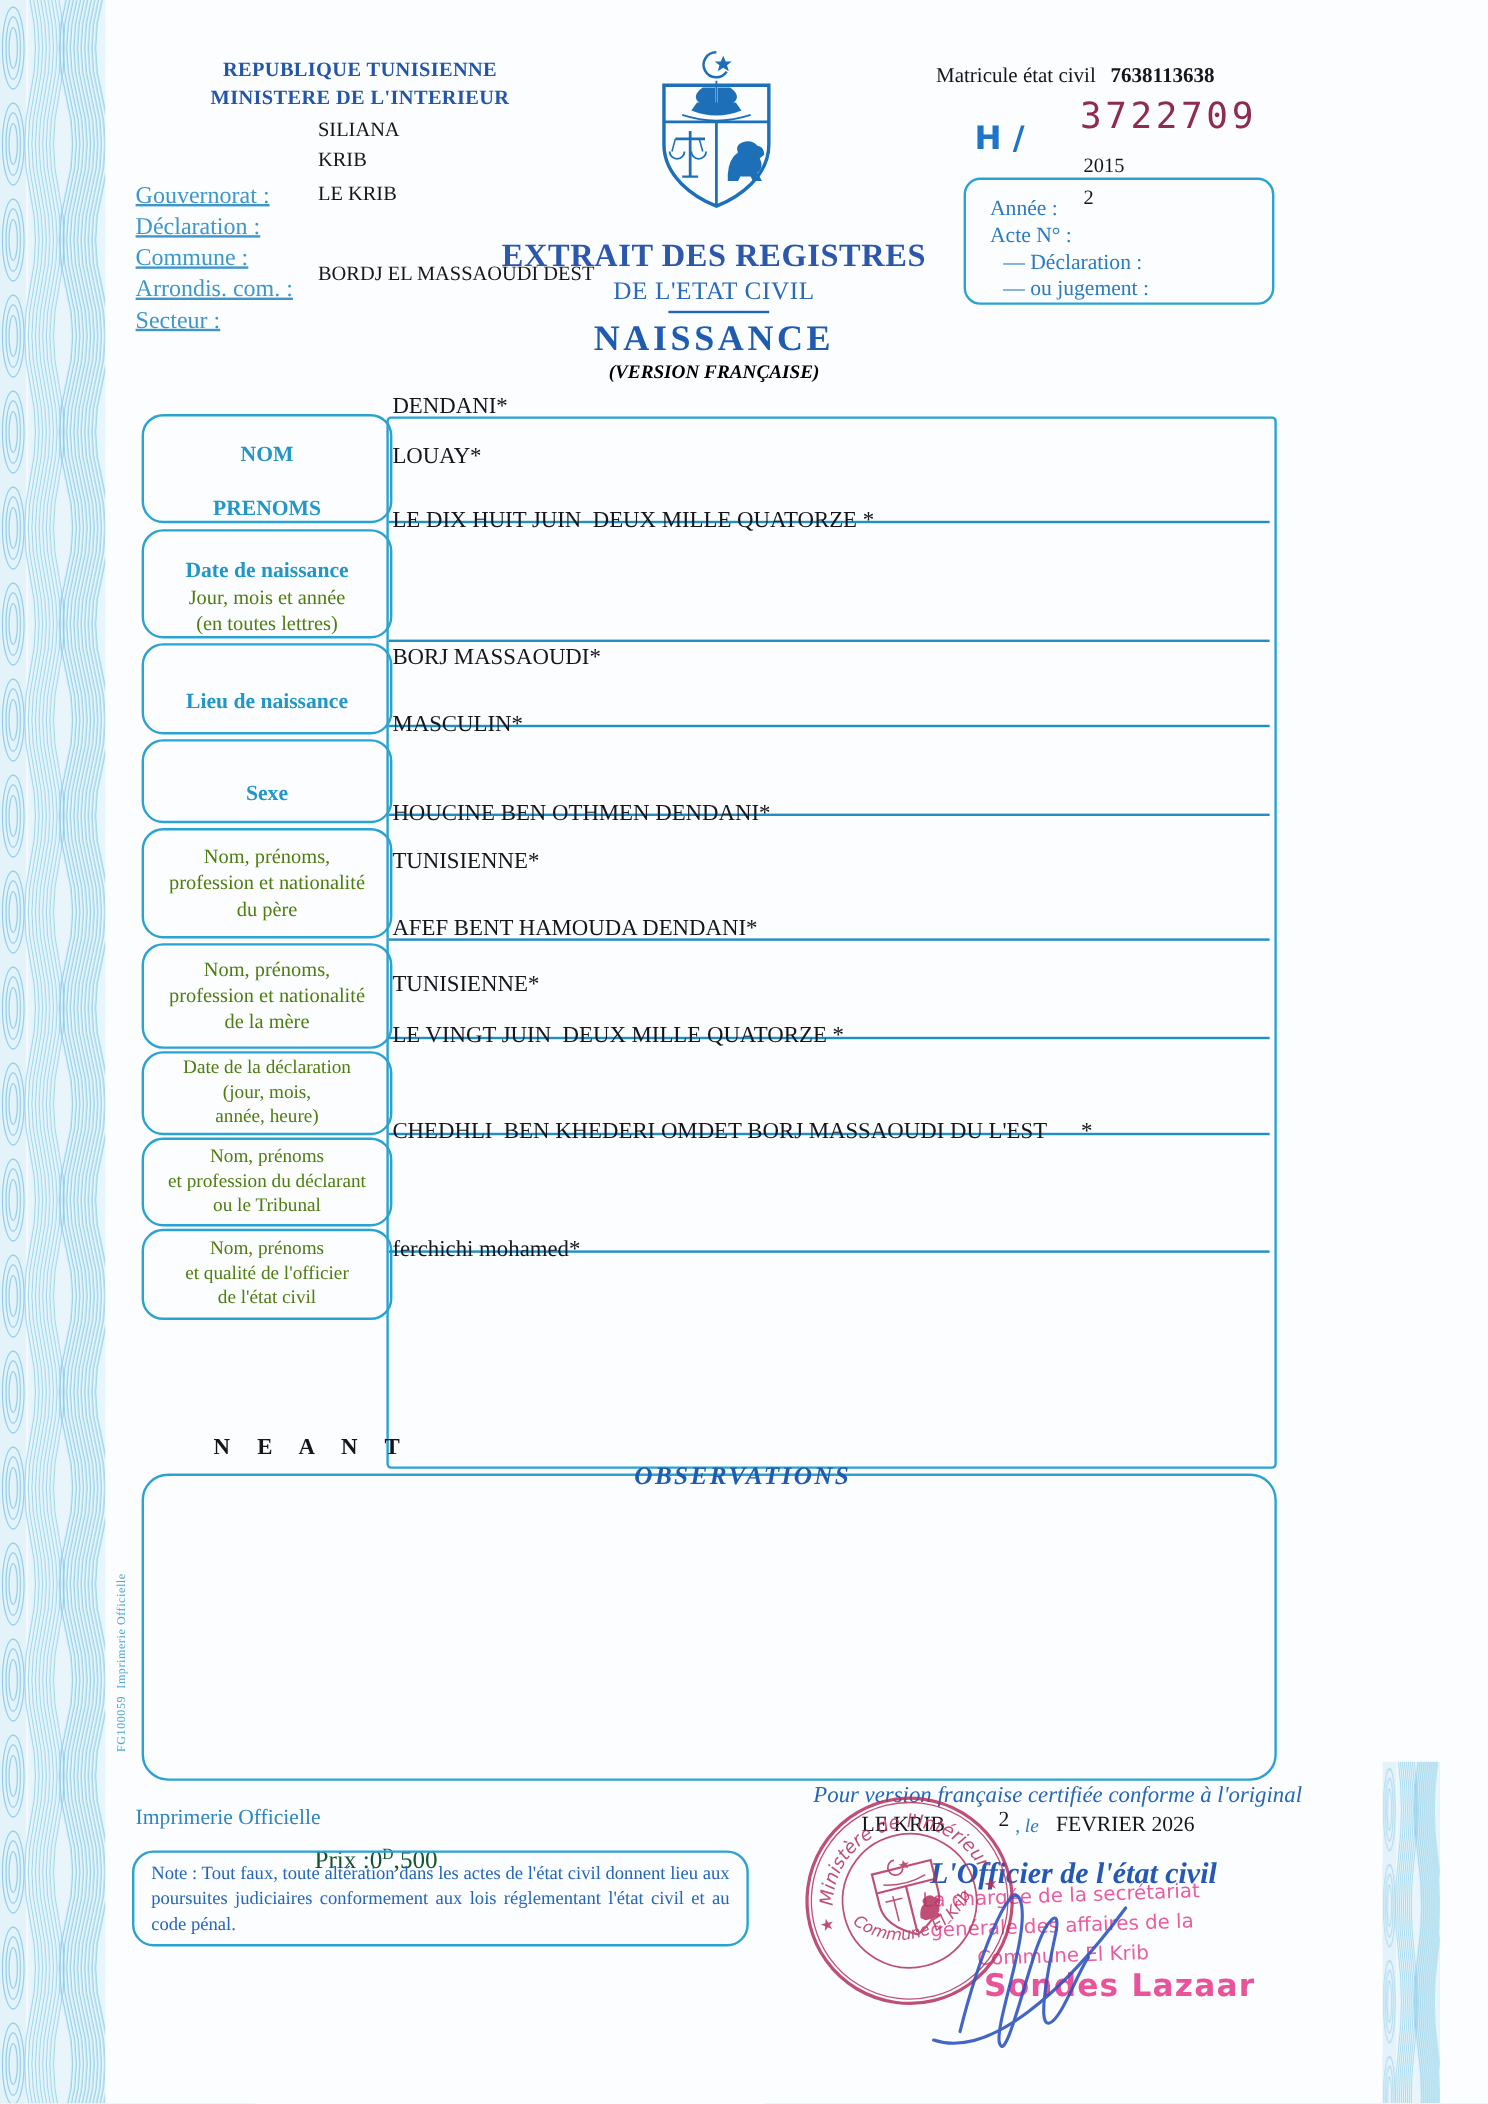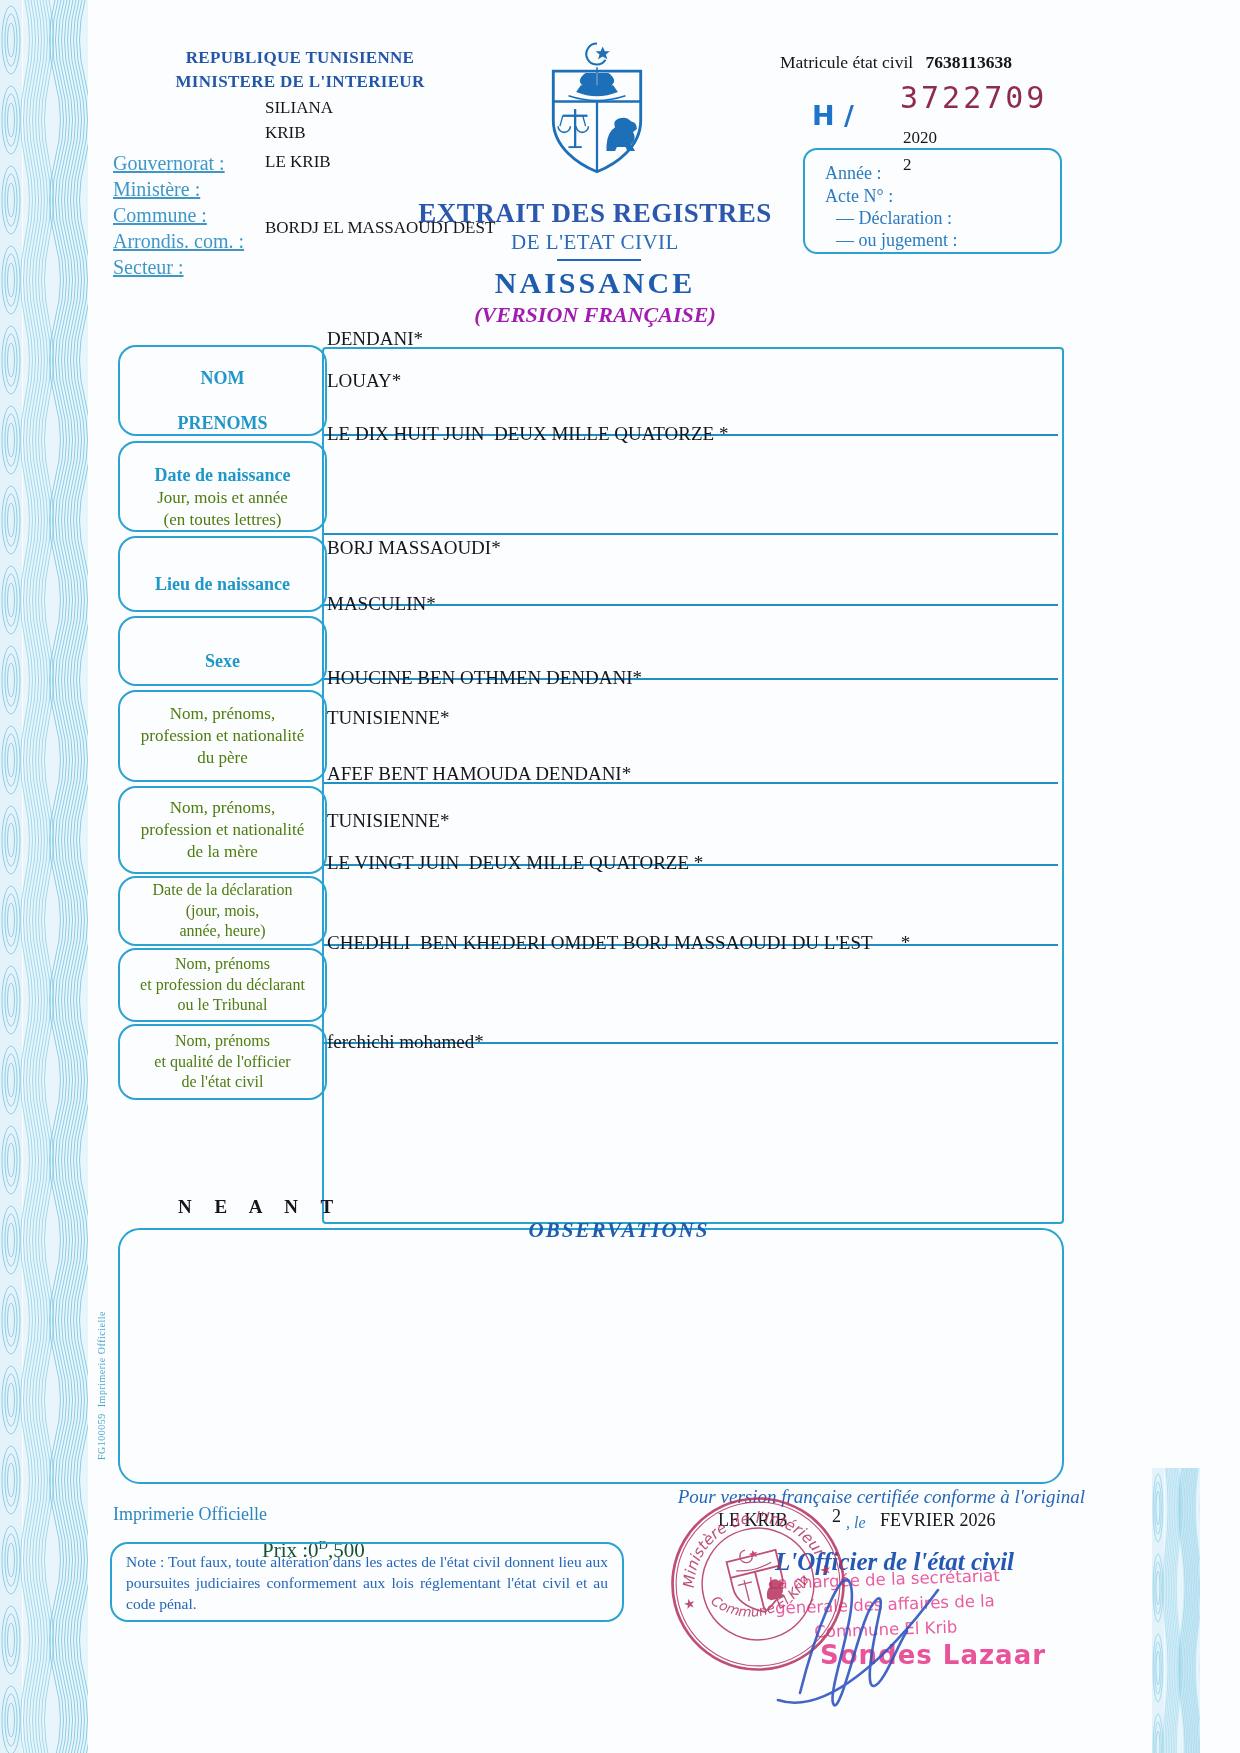--- a/index.html
+++ b/index.html
@@ -6,21 +6,21 @@
   .page{position:relative;width:1240px;height:1753px;background:#fbfdfe;overflow:hidden;
         font-family:"Liberation Serif",serif;}
   .ab{position:absolute;}
   .typed{font-family:"Liberation Serif",serif;color:#15151d;font-size:19px;white-space:pre;}
   .typed-sm{font-family:"Liberation Serif",serif;color:#15151d;font-size:17px;white-space:pre;}
   .hdr-blue{color:#2456a8;font-weight:bold;font-size:17px;letter-spacing:.3px;}
   .admin-lbl{color:#3f97c8;font-size:20px;text-decoration:underline;}
   .title1{color:#2b58ac;font-weight:bold;font-size:27px;letter-spacing:.5px;}
   .title2{color:#2a6ab8;font-size:21px;letter-spacing:.5px;}
   .title3{color:#1f5cb0;font-weight:bold;font-size:30px;letter-spacing:3px;}
-  .title4{color:#a21caf;font-style:italic;font-size:22px;font-weight:bold;}
+  .title4{color:#000000;font-style:italic;font-size:16px;font-weight:bold;}
   .lblbox{border:2.5px solid #2aa3d1;border-radius:18px;display:flex;flex-direction:column;
           align-items:center;justify-content:center;text-align:center;background:rgba(255,255,255,.25);}
   .lb-strong{color:#2196c8;font-weight:bold;font-size:18px;line-height:1.35;margin-top:20px;}
   .lb-sub{color:#4d7c0f;font-size:17px;line-height:1.28;}
   .vbox{border:2.5px solid #2aa3d1;border-radius:4px;}
   .hline{height:2px;background:#1f8fc4;}
   .obsbox{border:2.5px solid #2aa3d1;border-radius:22px;}
   .neant{color:#15151d;font-weight:bold;font-size:19px;letter-spacing:9px;white-space:pre;}
   .obstitle{color:#1f5cb0;font-weight:bold;font-style:italic;font-size:21px;letter-spacing:2px;text-align:center;}
   .acte-lbl{color:#2c7bbf;font-size:18px;}
@@ -95,21 +95,21 @@
 
   <div class="ab hdr-blue" style="left:140px;top:48px;width:320px;text-align:center">REPUBLIQUE TUNISIENNE</div>
   <div class="ab hdr-blue" style="left:140px;top:72px;width:320px;text-align:center">MINISTERE DE L'INTERIEUR</div>
 
   <div class="ab typed-sm" style="left:265px;top:98px">SILIANA</div>
   <div class="ab typed-sm" style="left:265px;top:123px">KRIB</div>
   <div class="ab typed-sm" style="left:265px;top:152px">LE KRIB</div>
   <div class="ab typed-sm" style="left:265px;top:218px">BORDJ EL MASSAOUDI DEST</div>
 
   <div class="ab admin-lbl" style="left:113px;top:152px">Gouvernorat :</div>
-  <div class="ab admin-lbl" style="left:113px;top:178px">Ministère :</div>
+  <div class="ab admin-lbl" style="left:113px;top:178px">Déclaration :</div>
   <div class="ab admin-lbl" style="left:113px;top:204px">Commune :</div>
   <div class="ab admin-lbl" style="left:113px;top:230px">Arrondis. com. :</div>
   <div class="ab admin-lbl" style="left:113px;top:256px">Secteur :</div>
 
   <svg class="ab" style="left:540px;top:38px" width="114" height="146" viewBox="0 0 120 152">
     <g stroke="#1d6fb8" fill="none" stroke-width="2.4">
       <path d="M60,5 a11,11 0 1,0 9,17" stroke-width="2.2"></path>
       <path d="M14,34 h92 v52 c0,28 -26,46 -46,54 c-20,-8 -46,-26 -46,-54 z" stroke-width="3"></path>
       <line x1="14" y1="66" x2="106" y2="66"></line>
       <line x1="60" y1="66" x2="60" y2="139"></line>
@@ -134,21 +134,21 @@
   <div class="ab" style="left:557px;top:259px;width:84px;height:2px;background:#2566b8"></div>
   <div class="ab title3" style="left:345px;top:266px;width:500px;text-align:center">NAISSANCE</div>
   <div class="ab title4" style="left:345px;top:302px;width:500px;text-align:center">(VERSION FRANÇAISE)</div>
 
   <div class="ab matric" style="left:780px;top:52px">
     <span>Matricule état civil</span>
     <span style="font-weight:bold;margin-left:8px">7638113638</span>
   </div>
   <div class="ab serial" style="left:900px;top:80px">3722709</div>
   <div class="ab hmark" style="left:812px;top:100px">H /</div>
-  <div class="ab typed-sm" style="left:903px;top:128px">2020</div>
+  <div class="ab typed-sm" style="left:903px;top:128px">2015</div>
 
   <div class="ab" style="left:803px;top:148px;width:255px;height:102px;border:2.5px solid #2aa3d1;border-radius:14px"></div>
   <div class="ab acte-lbl" style="left:825px;top:163px">Année :</div>
   <div class="ab typed-sm" style="left:903px;top:155px">2</div>
   <div class="ab acte-lbl" style="left:825px;top:186px">Acte N° :</div>
   <div class="ab acte-lbl" style="left:836px;top:208px">— Déclaration :</div>
   <div class="ab acte-lbl" style="left:836px;top:230px">— ou jugement :</div>
 
   <div class="ab lblbox" style="left:118px;top:345px;width:205px;height:87px">
     <div class="lb-strong">NOM</div>

